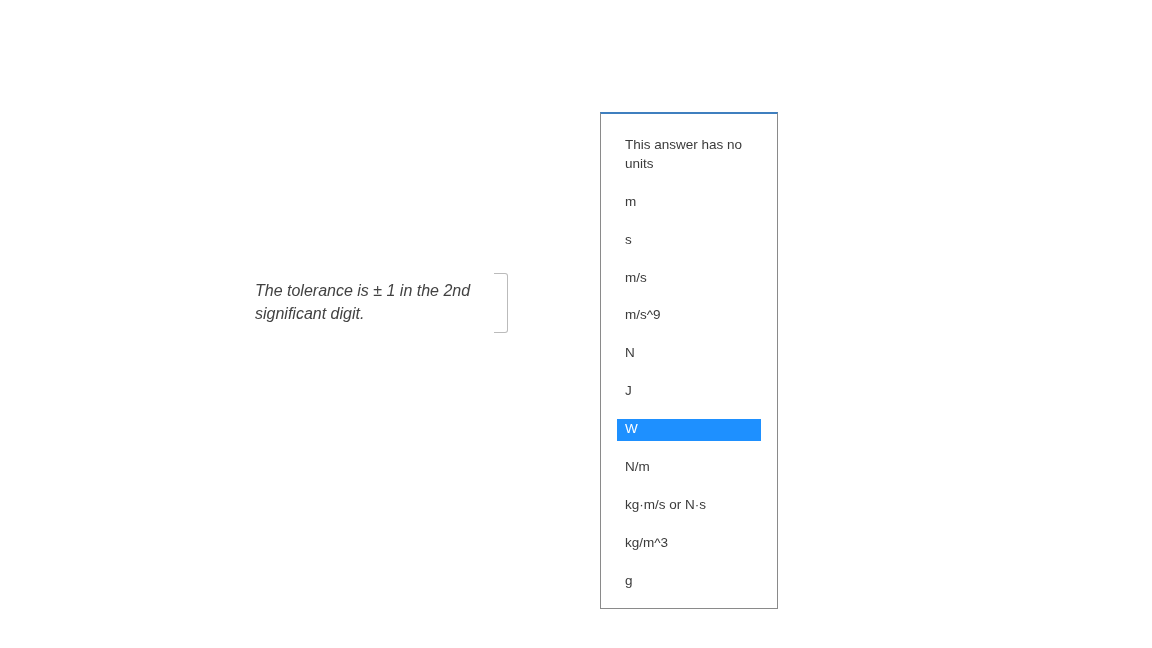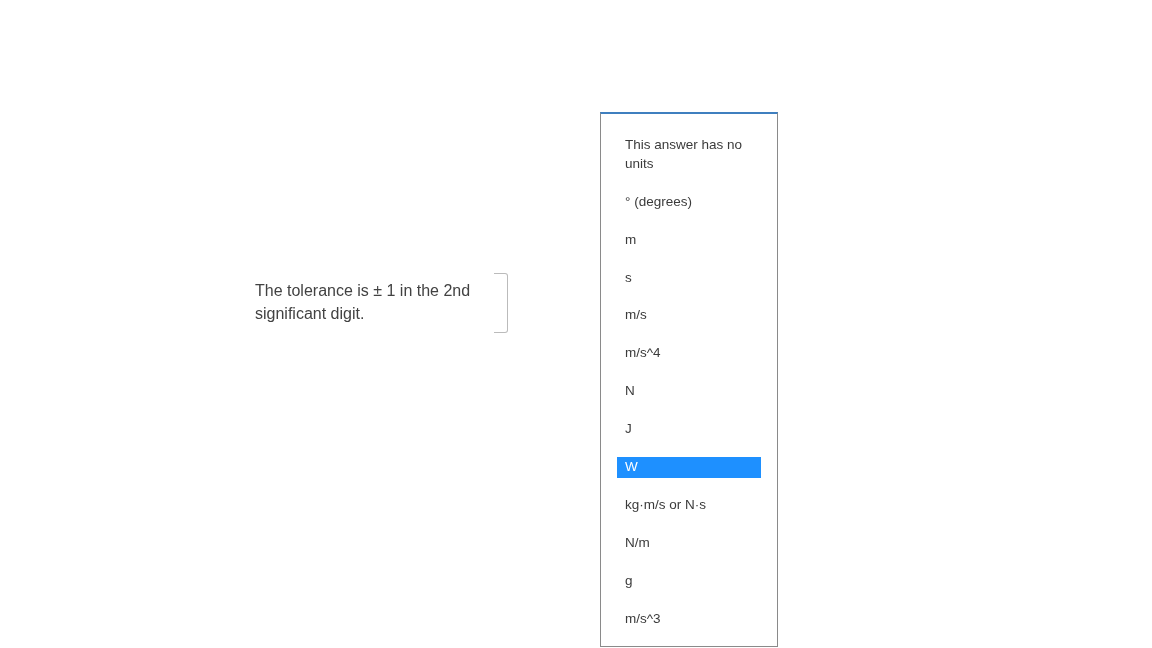--- a/index.html
+++ b/index.html
@@ -12,20 +12,21 @@
       color: #333;
     }
     .tolerance-text {
       position: absolute;
       left: 207px;
       top: 231px;
       width: 232px;
       font-size: 16px;
       line-height: 1.45;
       color: #424242;
+      font-style: italic;
     }
     .bracket {
       position: absolute;
       left: 446px;
       top: 225px;
       width: 14px;
       height: 60px;
       border-top: 1px solid #bbb;
       border-right: 1px solid #bbb;
       border-bottom: 1px solid #bbb;
@@ -60,25 +61,24 @@
   </style>
 </head>
 <body>
 
 <div class="tolerance-text">The tolerance is ± 1 in the 2nd significant digit.</div>
 
 <div class="bracket"></div>
 
 <div class="dropdown" id="units-dropdown">
     <div class="opt first">This answer has no units</div>
-    <div class="opt">° (degrees)</div>
     <div class="opt">m</div>
     <div class="opt">s</div>
     <div class="opt">m/s</div>
-    <div class="opt">m/s^4</div>
+    <div class="opt">m/s^9</div>
     <div class="opt">N</div>
     <div class="opt">J</div>
     <div class="opt selected">W</div>
+    <div class="opt">N/m</div>
     <div class="opt">kg·m/s or N·s</div>
-    <div class="opt">N/m</div>
+    <div class="opt">kg/m^3</div>
     <div class="opt">g</div>
-    <div class="opt">m/s^3</div>
   </div>
 
 </body></html>

